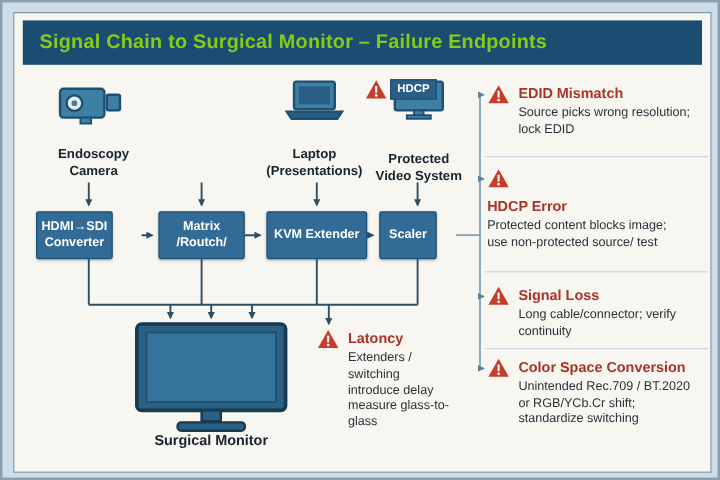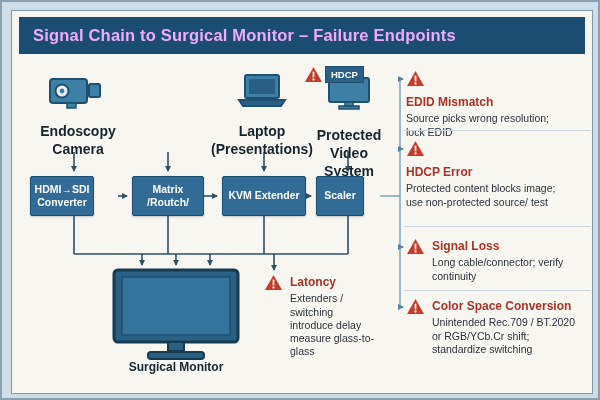--- a/index.html
+++ b/index.html
@@ -1,45 +1,45 @@
 <!DOCTYPE html>
 <html><head>
 <meta charset="utf-8">
 <style>
   * { margin:0; padding:0; box-sizing:border-box; }
   html,body { width:600px; height:400px; overflow:hidden; }
   body { font-family:"Liberation Sans", sans-serif; background:#cfdde8; }
   .stage { position:relative; width:600px; height:400px; background:#cfdde8; border:2px solid #8aa0b0; }
   .card { position:absolute; left:9px; top:8px; width:582px; height:384px; background:#f8f6f1; border:1.5px solid #7e98ab; }
   .header { position:absolute; left:17px; top:15px; width:566px; height:37px; background:#1b4d73; display:flex; align-items:center; padding-left:14px; }
-  .header-title { color:#f0abfc; font-size:16.5px; font-weight:bold; letter-spacing:0.2px; }
+  .header-title { color:#84cc16; font-size:16.5px; font-weight:bold; letter-spacing:0.2px; }
 
   .wires { position:absolute; left:0; top:0; pointer-events:none; }
 
   .source { position:absolute; top:64px; display:flex; flex-direction:column; align-items:center; }
-  .icon-area { position:relative; height:50px; display:flex; align-items:center; justify-content:center; width:100%; }
-  .src-label { margin-top:6px; font-size:14px; font-weight:bold; color:#15242e; text-align:center; line-height:1.3; white-space:pre-line; }
+  .icon-area { position:relative; height:50px; display:flex; align-items:flex-start; justify-content:center; width:100%; }
+  .src-label { margin-top:6px; font-size:11px; font-weight:bold; color:#15242e; text-align:center; line-height:1.3; white-space:pre-line; }
 
   .chainbox { position:absolute; top:174px; height:40px; background:#326b96; border:1.5px solid #1d4f70; border-radius:2px; display:flex; align-items:center; justify-content:center; box-shadow:0 1px 2px rgba(20,50,70,.25); }
   .chainbox span { color:#ffffff; font-size:10.5px; font-weight:bold; text-align:center; line-height:1.25; white-space:pre-line; }
 
   .monitor-wrap { position:absolute; left:110px; top:266px; width:128px; }
   .monitor-label { position:absolute; left:94px; top:358px; width:160px; text-align:center; font-size:12px; font-weight:bold; color:#15242e; }
 
   .note { position:absolute; display:flex; gap:7px; align-items:flex-start; }
   .note-text { display:flex; flex-direction:column; }
   .note-title { font-size:12px; font-weight:bold; color:#aa3226; line-height:1.2; margin-top:1px; }
   .note-body { font-size:10.5px; color:#29323a; line-height:1.26; margin-top:3px; }
 
   .latency { left:262px; top:272px; width:116px; }
   .latency .note-body { width:86px; }
 
   .failure { left:404px; width:184px; }
   .failure .note-text { width:150px; }
-  .f1 { top:68px;flex-direction:column; } .f2 { top:138px;flex-direction:column; } .f3 { top:236px; } .f4 { top:296px; }
+  .f1 { top:68px; } .f2 { top:138px;flex-direction:column; } .f3 { top:236px; } .f4 { top:296px; }
   .divider { position:absolute; left:402px; width:186px; height:1px; background:#c9d6de; }
   .d1 { top:128px; } .d2 { top:224px; } .d3 { top:288px; }
 
   .warn { width:19px; height:17px; flex:0 0 auto; }
   .hdcp-row { position:absolute; top:0; left:0; display:flex; align-items:center; gap:2px; }
   .hdcp-badge { background:#2b5f86; color:#fff; font-size:9.5px; font-weight:bold; padding:2px 5px; border:1px solid #1d4f70; }
 </style>
 </head>
 <body>
 

